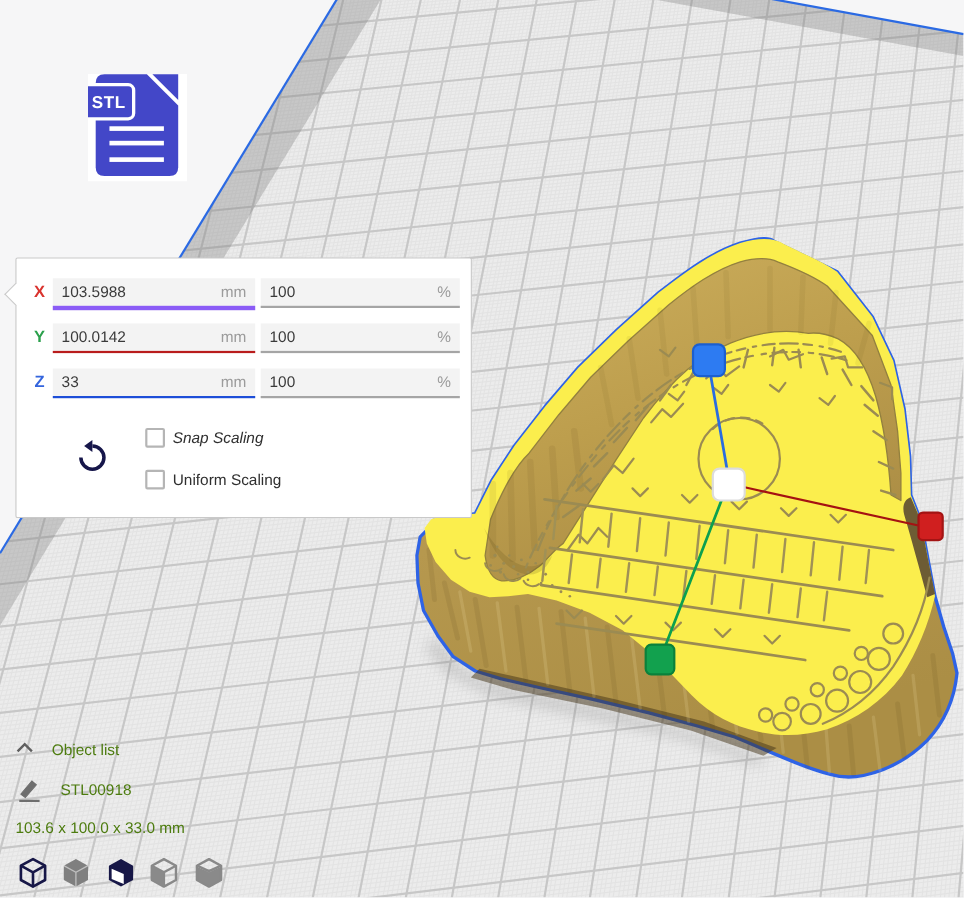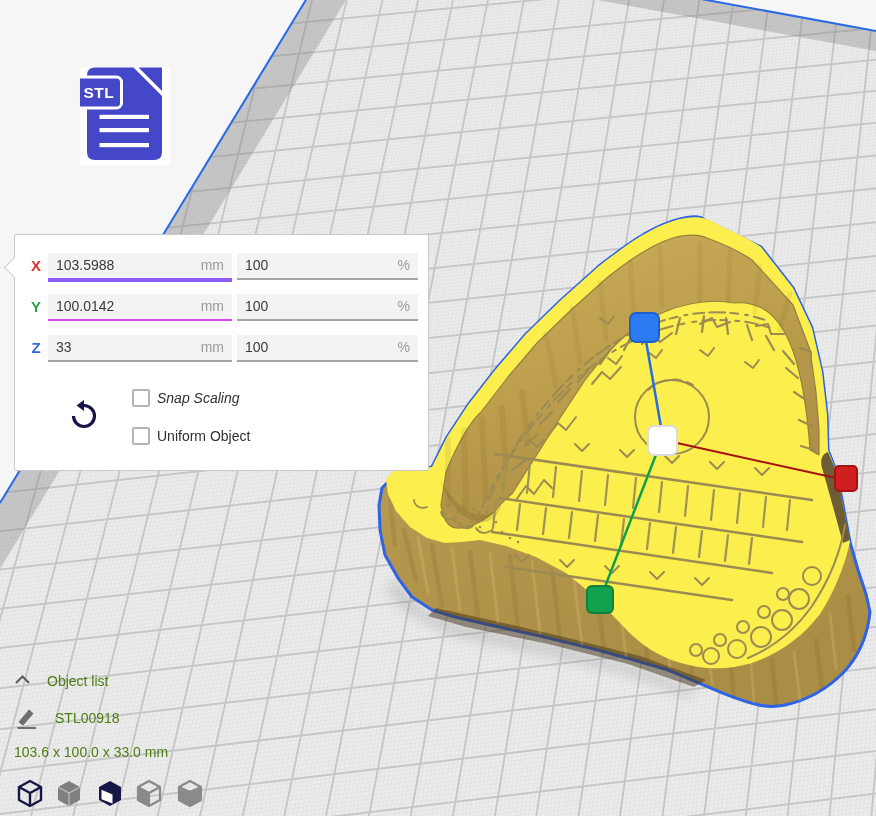--- a/index.html
+++ b/index.html
@@ -904,46 +904,46 @@
   <div class="axlbl" style="left:12px;top:63px;color:#2ba04c;">Y</div>
   <div class="axlbl" style="left:12px;top:104px;color:#3465dd;">Z</div>
   <div class="fld" style="left:33px;top:18px;width:184px;border-bottom:4px solid #8b5cf6;">
     <span class="val">103.5988</span>
         <span class="unit">mm</span>
       </div>
   <div class="fld" style="left:222px;top:18px;width:181px;border-bottom:2px solid #a5a5a5;">
     <span class="val">100</span>
         <span class="unit">%</span>
       </div>
-  <div class="fld" style="left:33px;top:59px;width:184px;border-bottom:2px solid #d946ef;">
+  <div class="fld" style="left:33px;top:59px;width:184px;border-bottom:2px solid #b91c1c;">
     <span class="val">100.0142</span>
         <span class="unit">mm</span>
       </div>
   <div class="fld" style="left:222px;top:59px;width:181px;border-bottom:2px solid #a5a5a5;">
     <span class="val">100</span>
         <span class="unit">%</span>
       </div>
-  <div class="fld" style="left:33px;top:100px;width:184px;border-bottom:2px solid #a3a3a3;">
+  <div class="fld" style="left:33px;top:100px;width:184px;border-bottom:2px solid #1d4ed8;">
     <span class="val">33</span>
         <span class="unit">mm</span>
       </div>
   <div class="fld" style="left:222px;top:100px;width:181px;border-bottom:2px solid #a5a5a5;">
     <span class="val">100</span>
         <span class="unit">%</span>
       </div>
   <svg style="position:absolute;left:52px;top:164px" width="34" height="34" viewBox="0 0 34 34">
         <g transform="translate(34,0) scale(-1,1)">
           <path d="M27.5 17 A 10.5 10.5 0 1 1 17 6.5" fill="none" stroke="#16164a" stroke-width="3.2"></path>
           <path d="M17 1 L17 12 L24.5 6.5 Z" fill="#16164a"></path>
         </g>
       </svg>
   <div class="cb" style="left:117px;top:154px;"></div>
   <div class="cblbl" style="left:142px;top:155px;font-style:italic;">Snap Scaling</div>
   <div class="cb" style="left:117px;top:192px;"></div>
-  <div class="cblbl" style="left:142px;top:193px;">Uniform Object</div>
+  <div class="cblbl" style="left:142px;top:193px;">Uniform Scaling</div>
 </div>
 
 <svg style="position:absolute;left:14px;top:674px" width="18" height="12" viewBox="0 0 18 12">
   <path d="M2 9 L8.5 2.5 L15 9" fill="none" stroke="#5f5f5f" stroke-width="2.2"></path>
 </svg>
 <div class="txt" style="left:47px;top:673px;">Object list</div>
 <svg style="position:absolute;left:16px;top:707px" width="24" height="22" viewBox="0 0 24 22">
   <path d="M3 15 L13 3 L17 6.5 L7 18 Z" fill="#6e6e6e" stroke="#6e6e6e" stroke-width="1"></path>
       <path d="M1.5 21 L20 21" stroke="#6e6e6e" stroke-width="2"></path>
 </svg>

